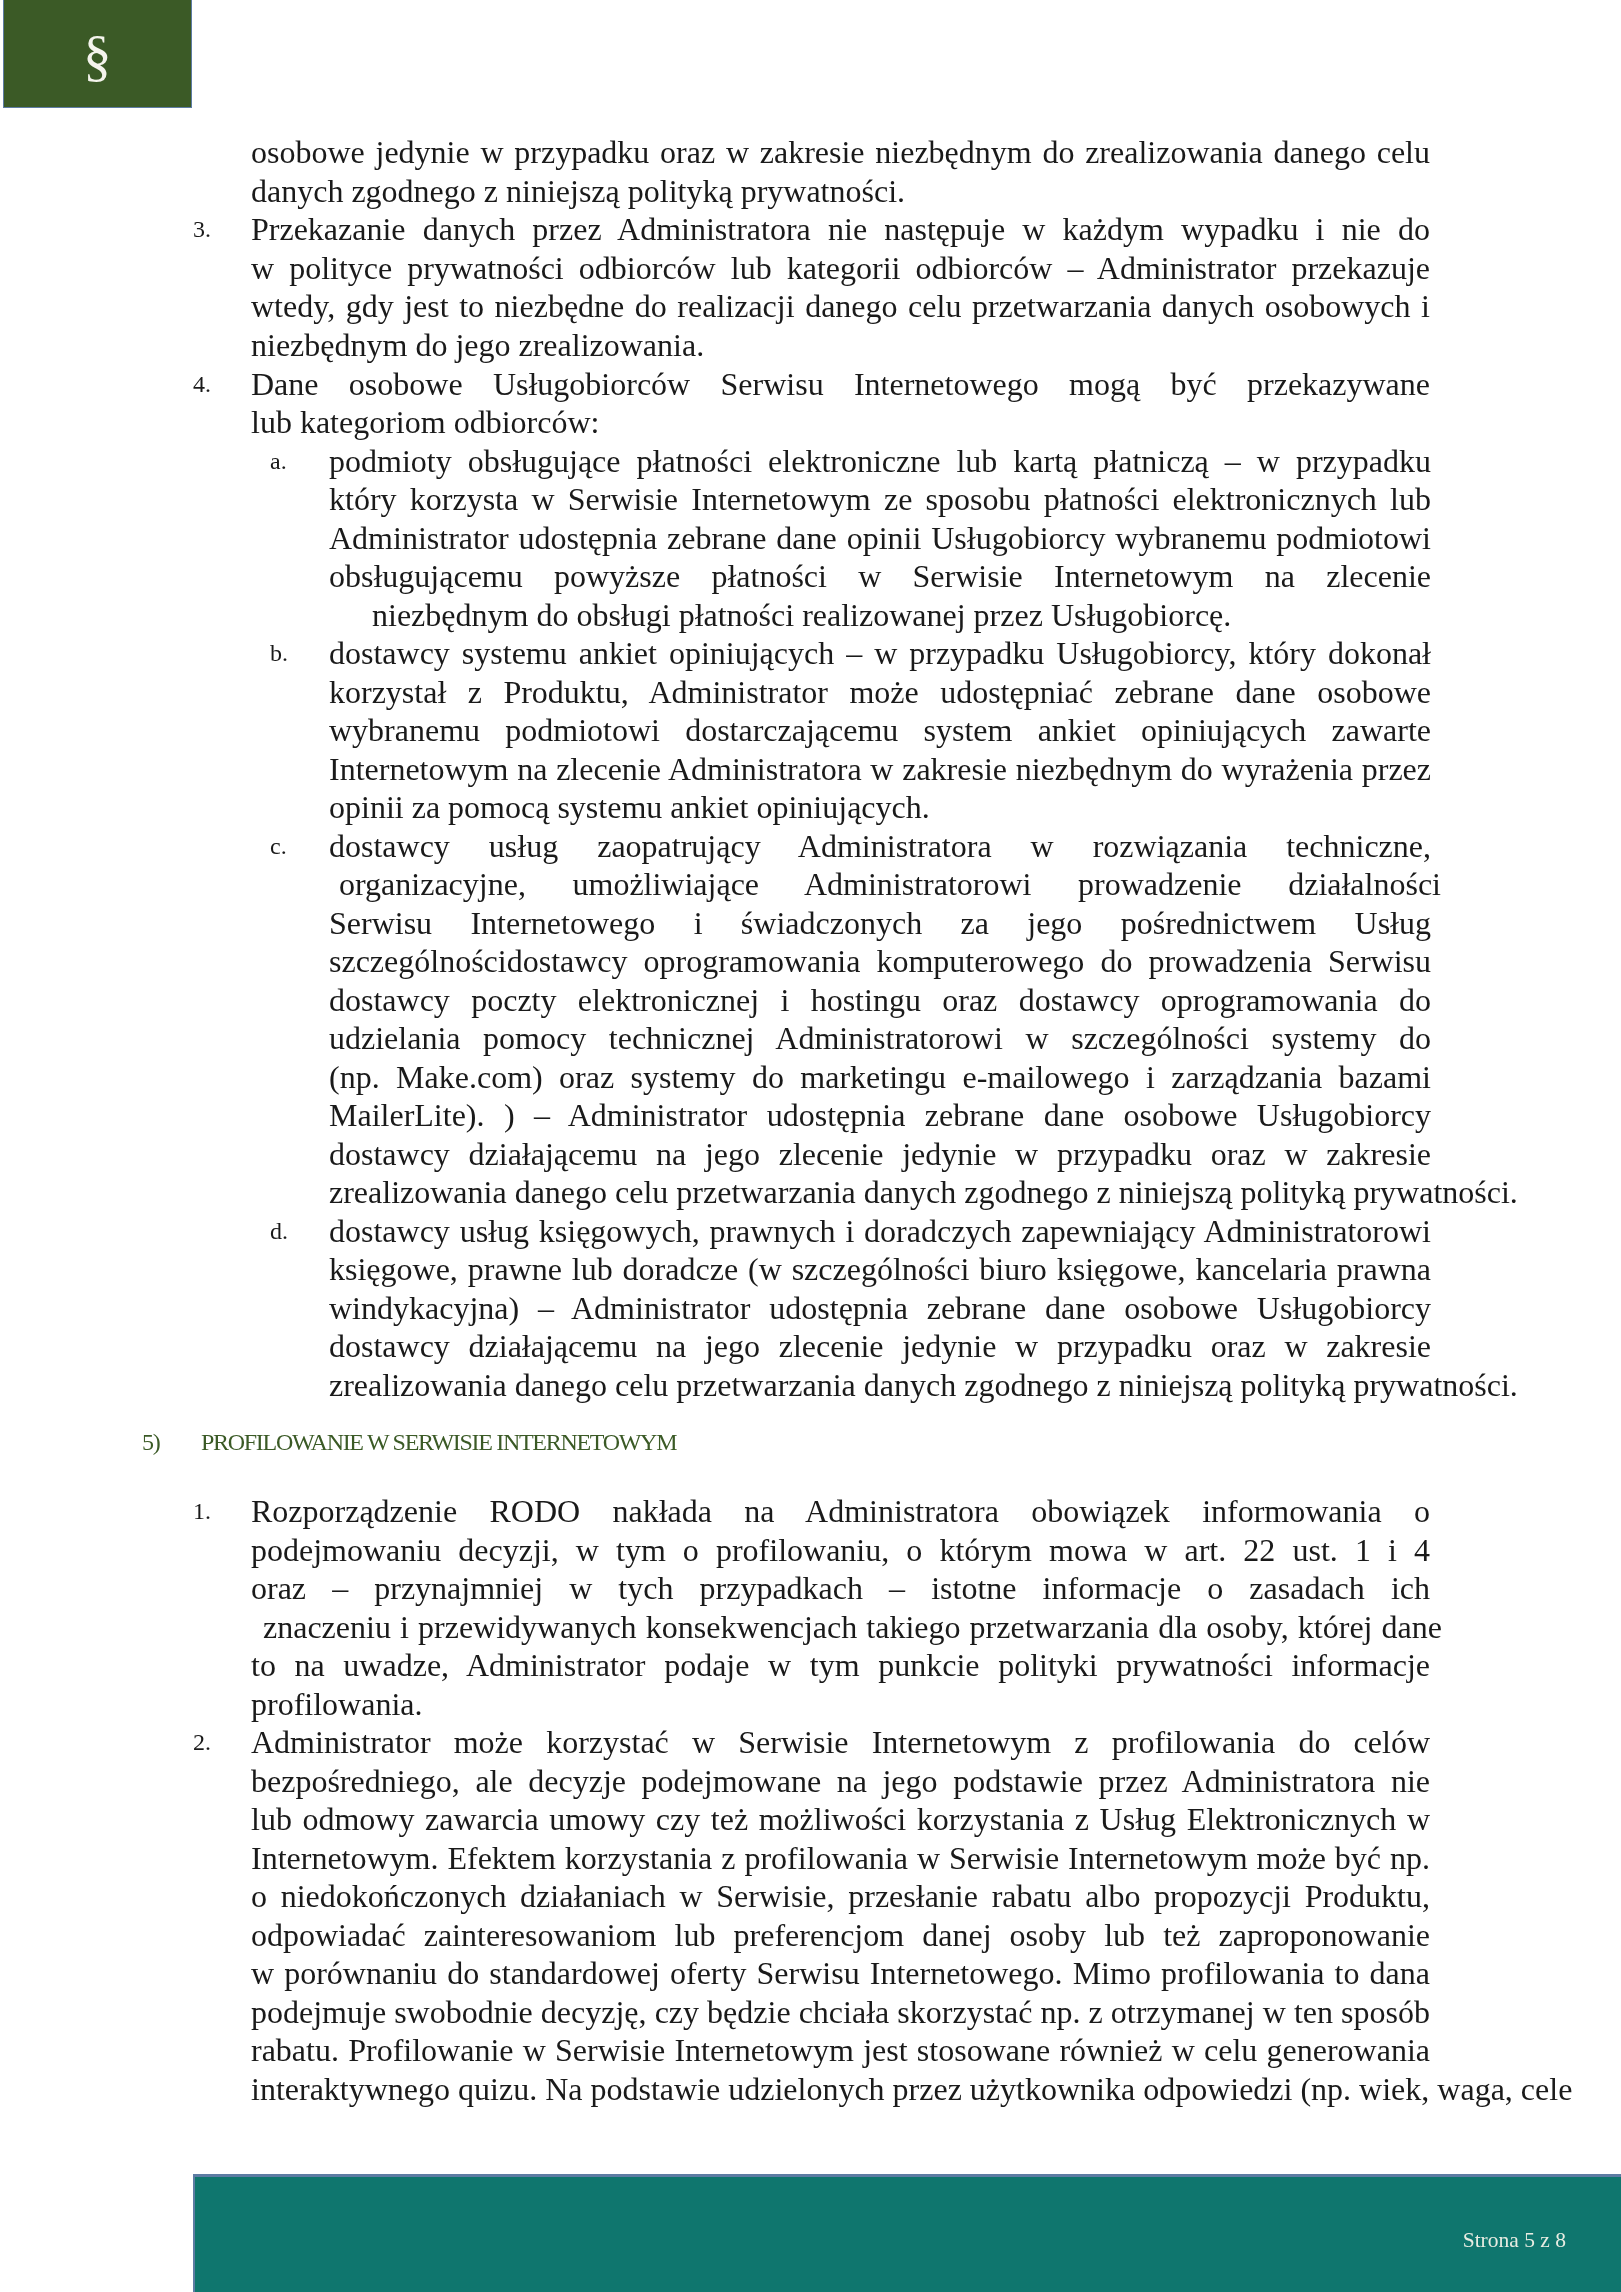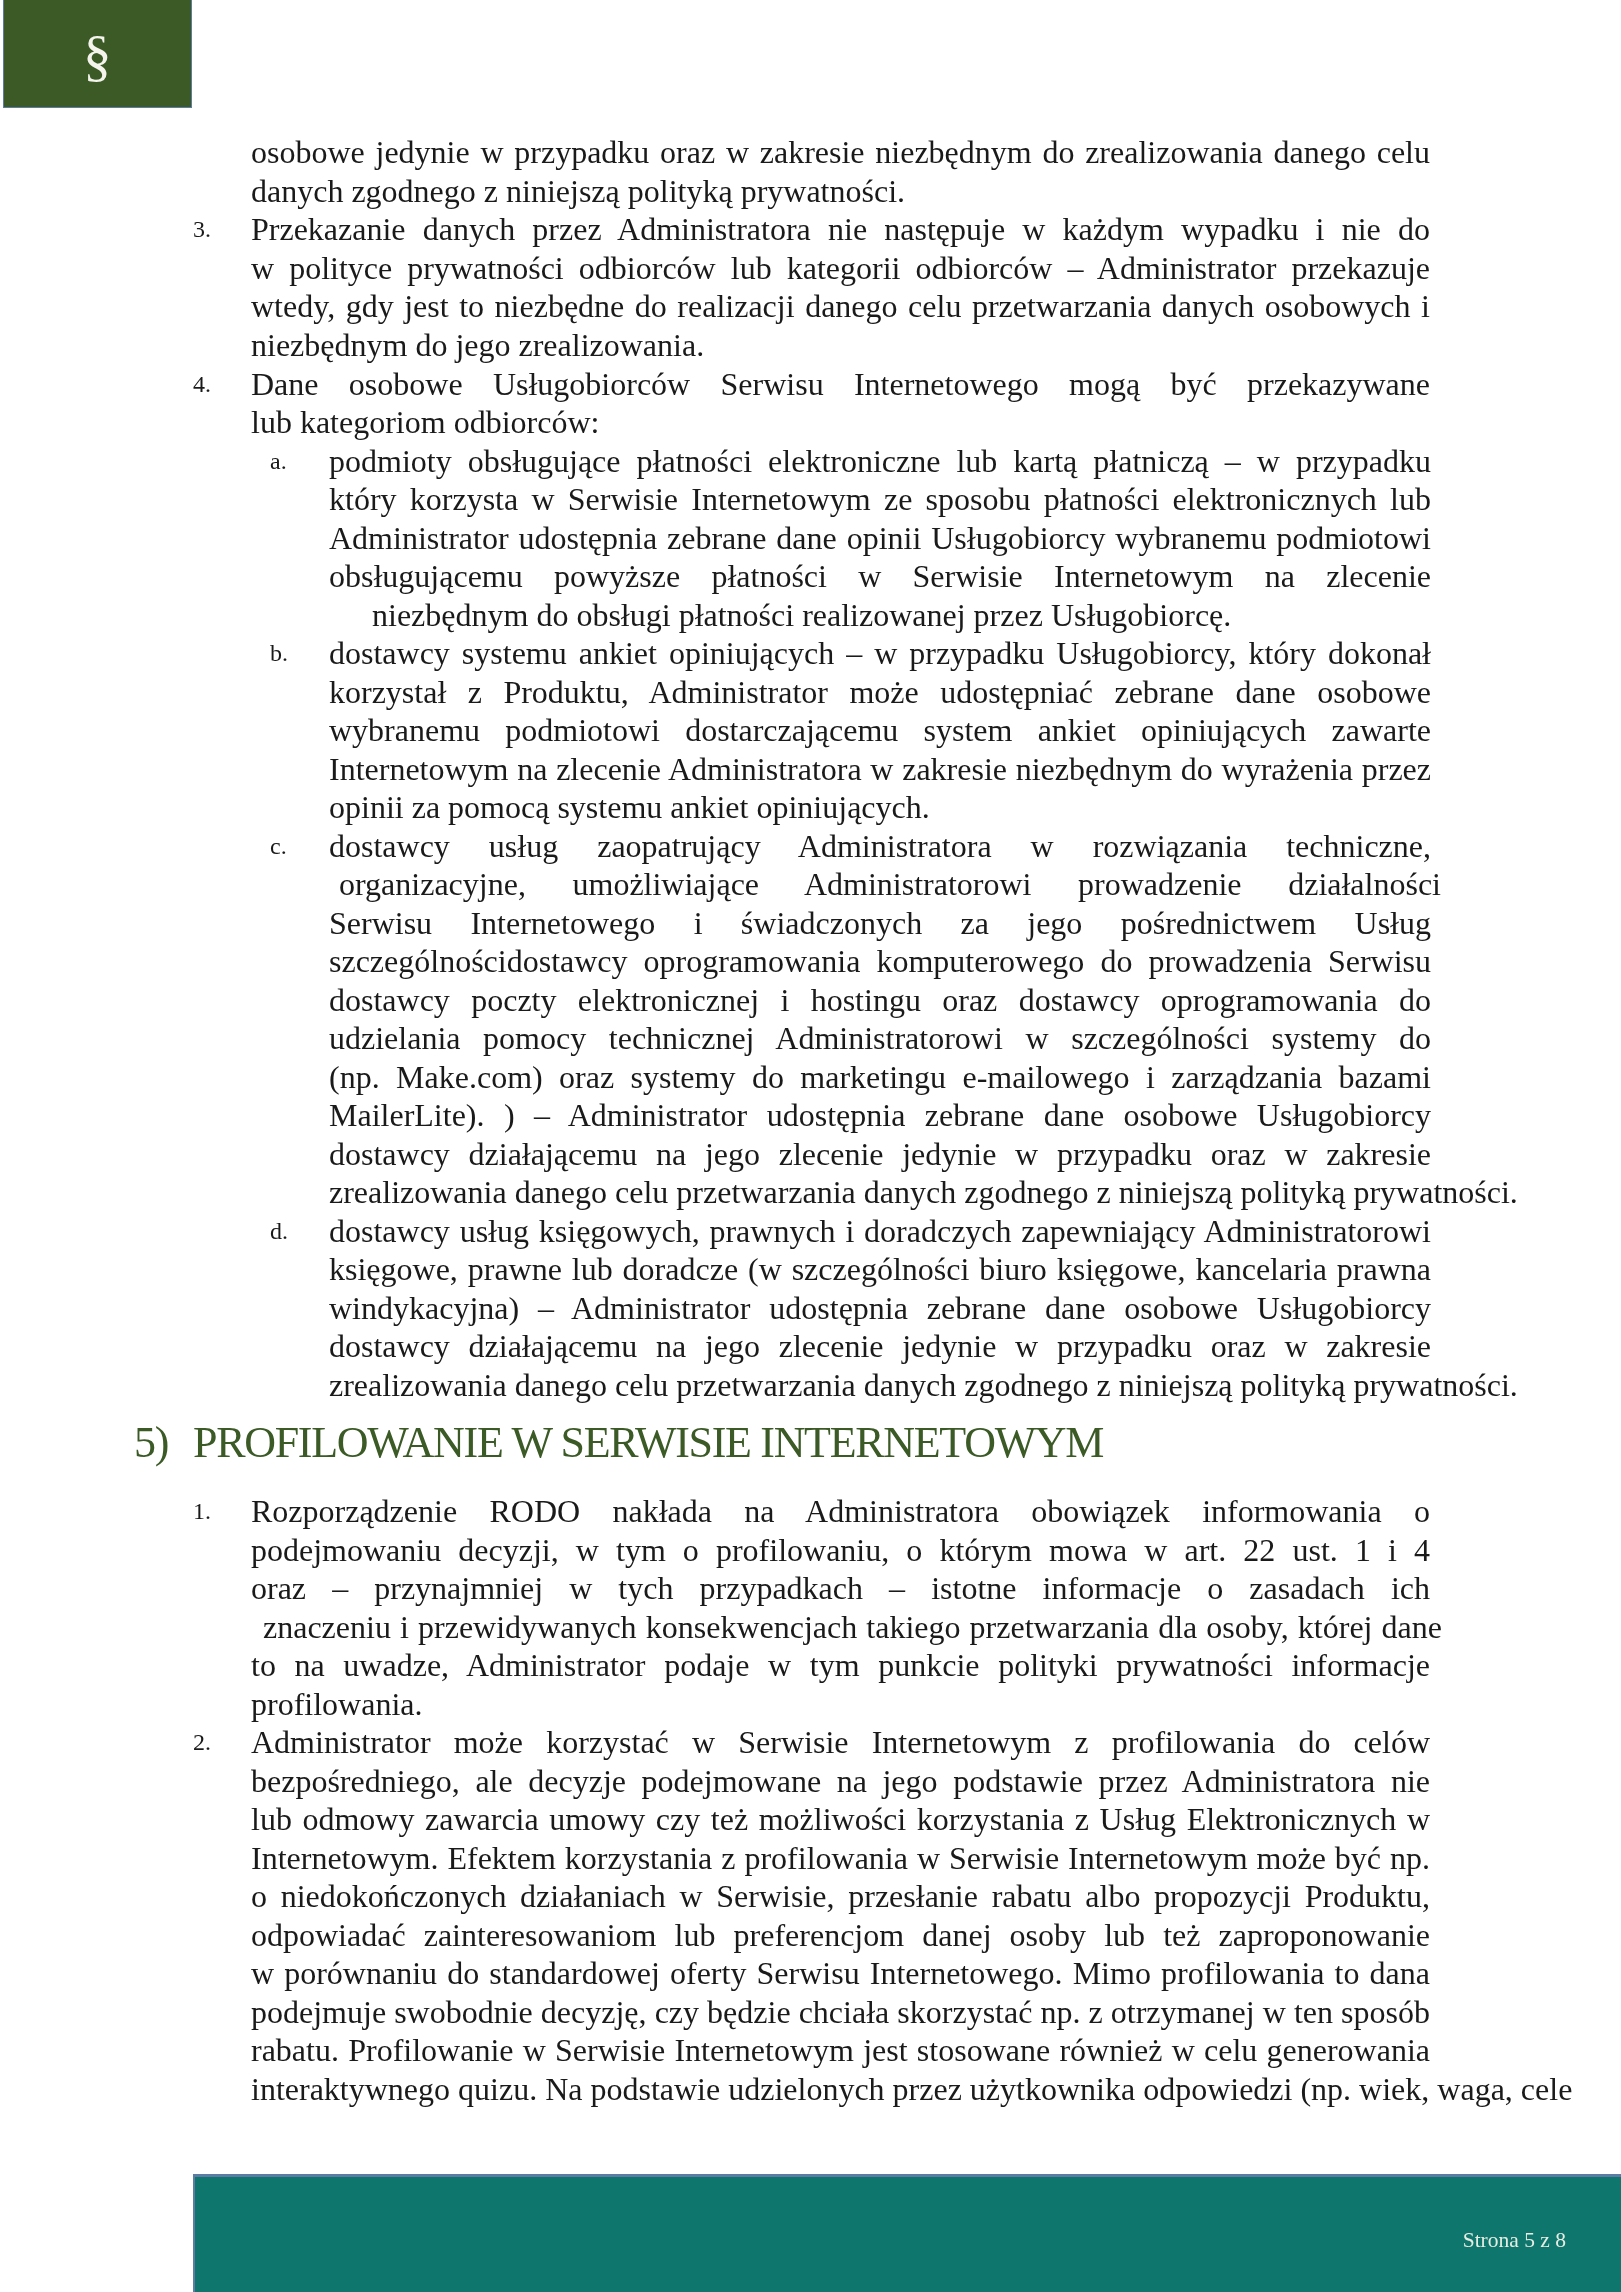--- a/index.html
+++ b/index.html
@@ -6,21 +6,21 @@
   body { width:1622px; height:2293px; position:relative; overflow:hidden;
          font-family:"Liberation Serif", serif; color:#1a1a1a; }
   .logo-box { position:absolute; left:2.7px; top:0; width:187px; height:107px;
               background:#3b5a26; border:1.8px solid #5d7ca3; border-top:none;
               display:flex; align-items:center; justify-content:center; }
   .logo-box span { color:#f4f4ec; font-size:57px; line-height:1; margin-top:3.6px; font-family:"Liberation Serif", serif; }
   .line { position:absolute; font-size:32px; line-height:39px; white-space:nowrap; }
   .jline { text-align:justify; text-align-last:justify; white-space:normal; height:39px; overflow:hidden; }
   .num { position:absolute; left:193px; font-size:24px; line-height:39px; }
   .let { position:absolute; left:270px; font-size:24px; line-height:39px; }
-  .heading { position:absolute; left:134px; font-size:44px; color:#3b5a26; letter-spacing:-1.3px; line-height:45px; white-space:nowrap; }
+  .heading { position:absolute; left:142px; font-size:24px; color:#3b5a26; letter-spacing:-1.3px; line-height:45px; white-space:nowrap; }
   .heading .hnum { display:inline-block; width:59px; }
   .footer { position:absolute; left:193px; top:2174px; width:1429px; height:118px;
             background:#0f766e; border-top:3.6px solid #5d7ca3; border-left:2.7px solid #5d7ca3; box-sizing:border-box; }
   .footer span { position:absolute; right:56px; top:51px; color:#e9ece2; font-size:21.5px; }
 </style>
 </head>
 <body>
 
 <div class="logo-box">
   <span>§</span>

